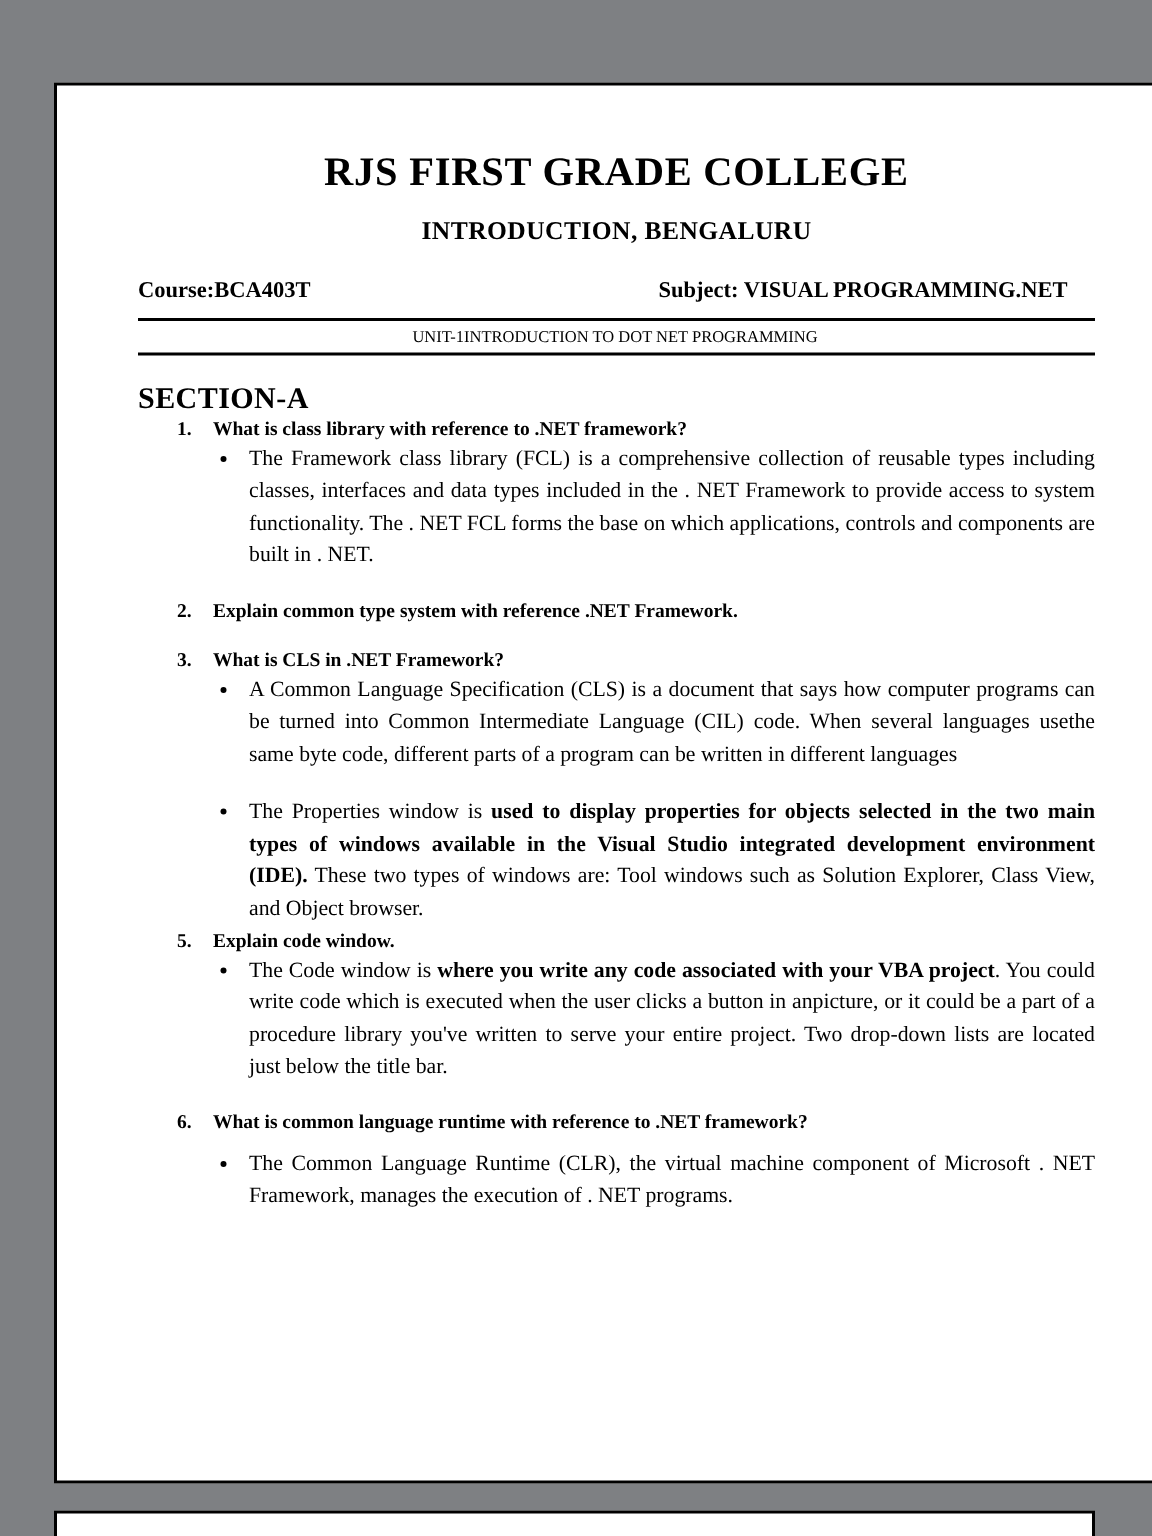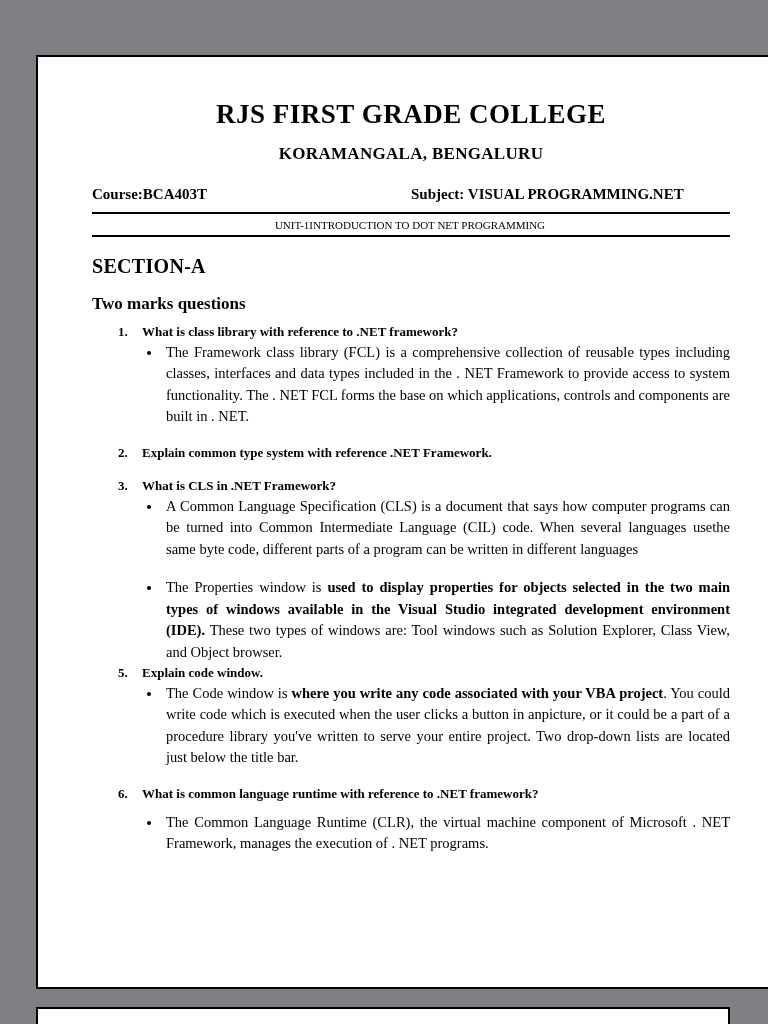--- a/index.html
+++ b/index.html
@@ -46,20 +46,21 @@
     text-align:center;
     font-size:17px;
     font-weight:bold;
     letter-spacing:.3px;
   }
   .meta-row{
     display:flex;
     margin-top:22px;
     font-size:15px;
     font-weight:bold;
+    gap:28px;
   }
   .meta-course{flex:0 0 50%;}
   .meta-subject{flex:1;}
   .rule{
     border:none;
     border-top:2px solid #000;
     margin:9px 0 0 0;
   }
   .unit-row{
     display:flex;
@@ -116,38 +117,37 @@
   .seg{font-weight:normal;}
   .seg.bold{font-weight:bold;}
 </style>
 </head>
 <body>
 
 <div class="canvas">
   <div class="page">
 
     <h1 class="doc-title">RJS FIRST GRADE COLLEGE</h1>
-    <h2 class="doc-subtitle">KORAMANGALA, BENGALURU</h2>
+    <h2 class="doc-subtitle">INTRODUCTION, BENGALURU</h2>
 
     <div class="meta-row">
       <span class="meta-course">Course:BCA403T</span>
       <span class="meta-subject">Subject:  VISUAL PROGRAMMING.NET</span>
     </div>
 
     <hr class="rule">
 
     <div class="unit-row">
       <span>UNIT-1</span>
       <span>INTRODUCTION  TO DOT NET PROGRAMMING</span>
     </div>
 
     <hr class="rule2">
 
     <h3 class="section-heading">SECTION-A</h3>
-    <h3 class="subsection-heading">Two marks questions</h3>
 
     <div class="questions">
         <div class="question">
           <div class="q-head"><span class="q-num">1.</span><span class="q-text">What is class library  with reference to .NET framework?</span></div>
           <ul class="answers">
             <li><span class="seg">The Framework class library (FCL) is a comprehensive collection of reusable types including classes, interfaces and data types included in the . NET Framework to provide access to system functionality.  The  . NET FCL forms the base on which applications, controls and components are built in . NET.</span></li>
           </ul>
         </div>
         <div class="question">
           <div class="q-head"><span class="q-num">2.</span><span class="q-text">Explain common type system with reference .NET Framework.</span></div>

